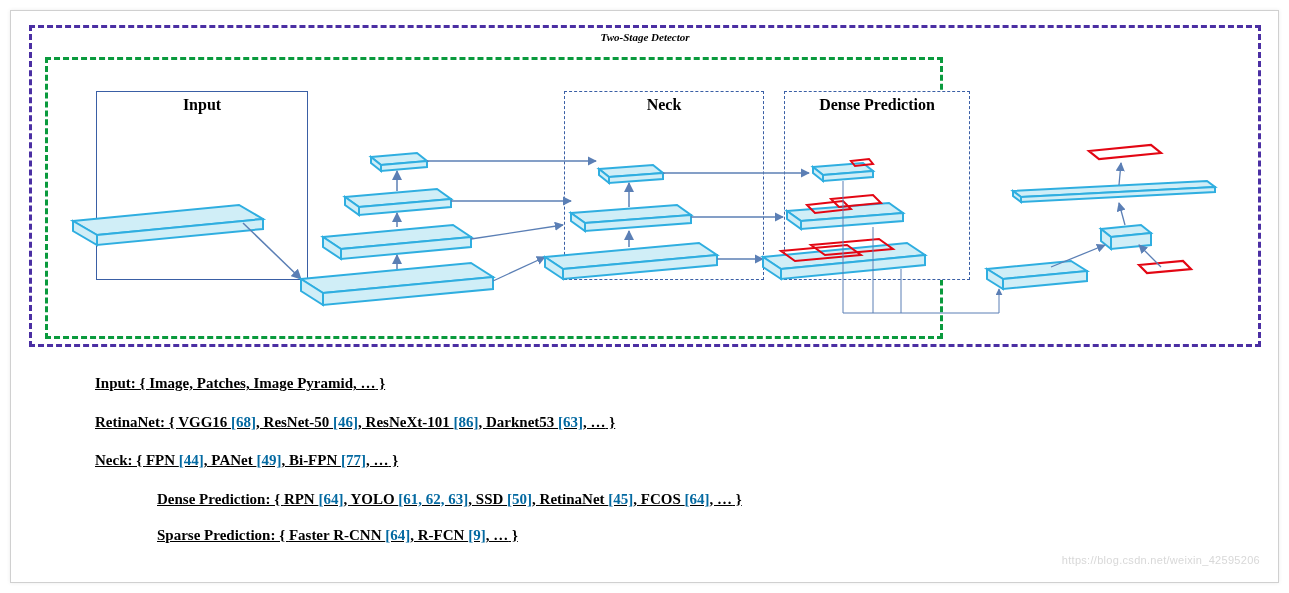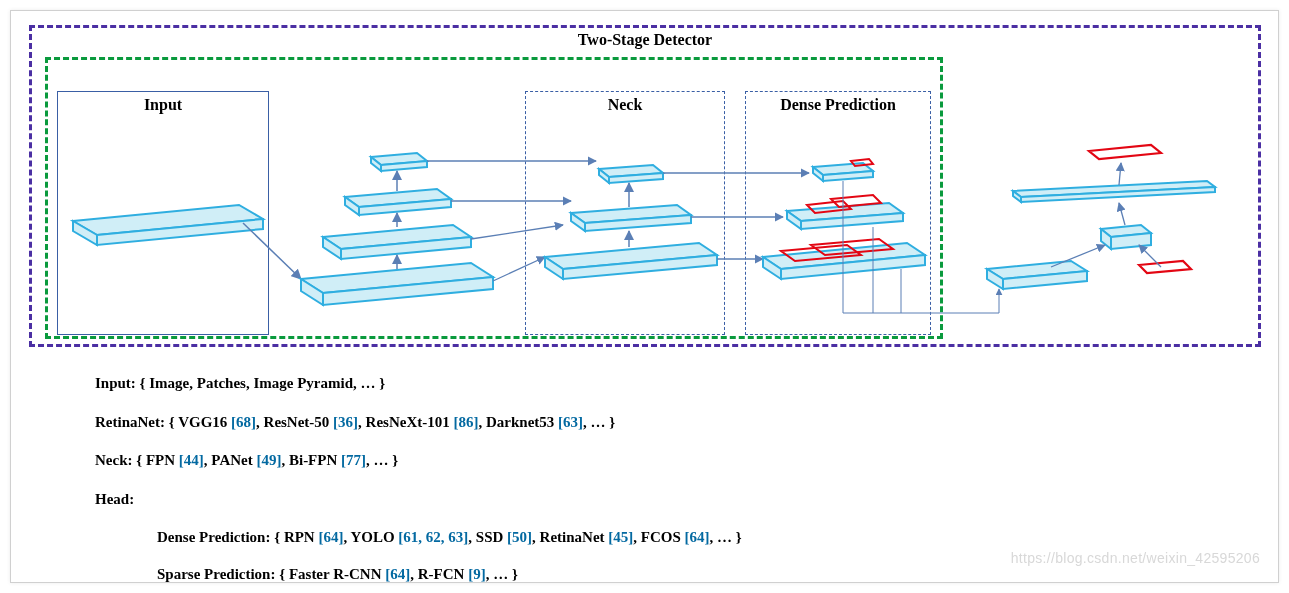--- a/index.html
+++ b/index.html
@@ -27,32 +27,34 @@
   }
   .one-stage {
     position: absolute;
     left: 34px; top: 46px;
     width: 898px; height: 282px;
     border: 3px dashed #0a9a3d;
   }
   .title {
     position: absolute;
     font-weight: bold;
-    font-size: 16px;
+    font-size: 11px;
     color: #000;
     text-align: center;
+    font-style: italic;
   }
   .title.two { left: 18px; top: 20px; width: 1232px; }
   .title.one { left: 34px; top: 50px; width: 898px; }
   .box {
     position: absolute;
     top: 80px;
-    height: 244px;
+    height: 189px;
     border: 1.5px solid #3a5fa5;
     background: #fff;
+    margin-left: 39px;
   }
   .box.dashed { border-style: dashed; }
   .box-label {
     position: absolute;
     top: 4px;
     width: 100%;
     text-align: center;
     font-weight: bold;
     font-size: 16px;
     color: #000;
@@ -74,28 +76,28 @@
     position: absolute;
     left: 84px;
     top: 358px;
     width: 1140px;
     font-size: 15px;
     line-height: 1.9;
     color: #000;
   }
   .desc-block .line { margin-bottom: 10px; }
   .desc-block .indent { padding-left: 62px; margin-bottom: 8px; }
-  .desc-block b { font-weight: bold; }
+  .desc-block b { font-weight: bold; text-decoration: underline; }
   .ref { color: #0369a1; font-weight: bold; }
 
   .watermark {
     position: absolute;
     right: 18px; bottom: 16px;
     font-family: Arial, sans-serif;
-    font-size: 14px;
+    font-size: 11px;
     color: #d8d8d8;
     letter-spacing: 0.3px;
   }
 </style>
 </head>
 <body>
 
 <div class="frame">
   <div class="two-stage"></div>
   <div class="one-stage"></div>
@@ -219,26 +221,25 @@
       <line x1="1114" y1="214" x2="1108" y2="192" stroke="#5b7fb5" stroke-width="1.3" marker-end="url(#arr)"></line>
       <line x1="1108" y1="174" x2="1110" y2="152" stroke="#5b7fb5" stroke-width="1.3" marker-end="url(#arr)"></line>
     </g>
   </svg>
 
   <div class="desc-block">
     <div class="line">
       <b><span>Input: { </span><span>Image, Patches, Image Pyramid, …</span><span> }</span></b>
     </div>
     <div class="line">
-      <b><span>RetinaNet: { </span><span>VGG16 </span><span class="ref">[68]</span><span>, ResNet-50 </span><span class="ref">[36]</span><span>, ResNeXt-101 </span><span class="ref">[86]</span><span>, Darknet53 </span><span class="ref">[63]</span><span>, …</span><span> }</span></b>
+      <b><span>RetinaNet: { </span><span>VGG16 </span><span class="ref">[68]</span><span>, ResNet-50 </span><span class="ref">[46]</span><span>, ResNeXt-101 </span><span class="ref">[86]</span><span>, Darknet53 </span><span class="ref">[63]</span><span>, …</span><span> }</span></b>
     </div>
     <div class="line">
       <b><span>Neck: { </span><span>FPN </span><span class="ref">[44]</span><span>, PANet </span><span class="ref">[49]</span><span>, Bi-FPN </span><span class="ref">[77]</span><span>, …</span><span> }</span></b>
     </div>
-    <div class="line"><b>Head:</b></div>
     <div class="indent">
       <b><span>Dense Prediction: { </span><span>RPN </span><span class="ref">[64]</span><span>, YOLO </span><span class="ref">[61, 62, 63]</span><span>, SSD </span><span class="ref">[50]</span><span>, RetinaNet </span><span class="ref">[45]</span><span>, FCOS </span><span class="ref">[64]</span><span>, …</span><span> }</span></b>
     </div>
     <div class="indent">
       <b><span>Sparse Prediction: { </span><span>Faster R-CNN </span><span class="ref">[64]</span><span>,  R-FCN </span><span class="ref">[9]</span><span>, …</span><span> }</span></b>
     </div>
   </div>
 
   <div class="watermark">https://blog.csdn.net/weixin_42595206</div>
 </div>

